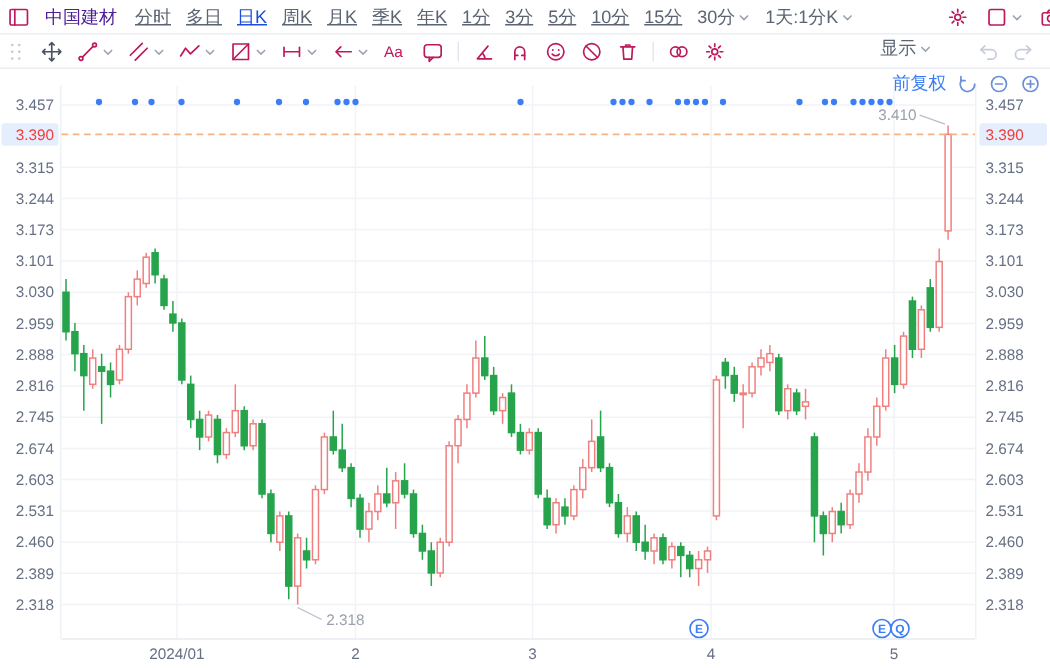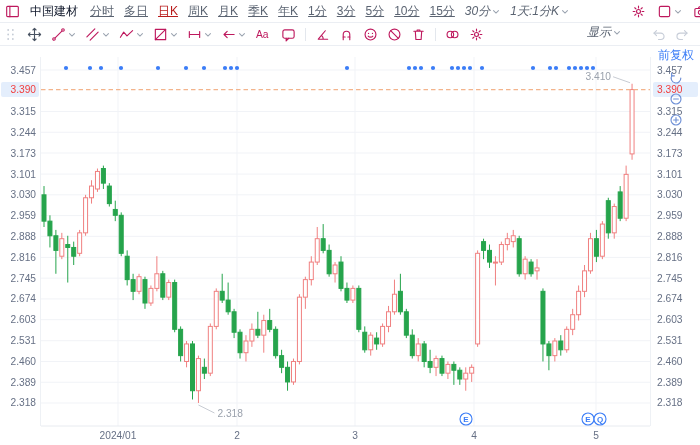--- a/index.html
+++ b/index.html
@@ -1,35 +1,35 @@
 <!DOCTYPE html>
 <html><head>
 <meta charset="utf-8">
 <style>
   html,body{margin:0;padding:0;}
   body{width:700px;height:445px;overflow:hidden;position:relative;background:#fff;
        font-family:"Liberation Sans","DejaVu Sans",sans-serif;-webkit-font-smoothing:antialiased;}
   .row1{position:absolute;top:0;left:0;right:0;height:22px;display:flex;align-items:center;
         gap:10px;padding:0 6px 0 5px;border-bottom:1px solid #ebeef3;font-size:12px;color:#5b6472;white-space:nowrap;}
-  .row1 .symbol{color:#0f172a;margin-right:2px;}
+  .row1 .symbol{color:#4c1d95;margin-right:2px;}
   .tab{cursor:pointer;text-decoration:underline;}
-  .tab.active{color:#b91c1c;}
-  .dd{display:inline-flex;align-items:center;gap:2px;cursor:pointer;font-style:italic;}
+  .tab.active{color:#1d4ed8;}
+  .dd{display:inline-flex;align-items:center;gap:2px;cursor:pointer;}
   .caret{color:#9aa3b0;display:inline-flex;}
   .r1icons{margin-left:auto;display:flex;align-items:center;gap:11px;color:#7d8694;}
   .row2{position:absolute;top:23px;left:0;right:0;height:22px;display:flex;align-items:center;
         gap:9px;padding:0 10px 0 3px;border-bottom:1px solid #ebeef3;color:#8a93a2;}
   .tool{display:inline-flex;align-items:center;gap:1px;cursor:pointer;color:#be185d;}
   .tool.active{color:#495362;}
   .tool.grip{color:#c4cbd5;}
   .vdiv{width:1px;height:13px;background:#e3e7ed;}
   .spacer{flex:1;}
   .tool.dim{color:#c7cdd8;}
   .chartwrap{position:absolute;top:45px;left:0;width:700px;height:400px;}
-  .adjrow{position:absolute;top:2px;right:6px;display:flex;align-items:center;gap:7px;z-index:5;flex-direction:column;}
+  .adjrow{position:absolute;top:2px;right:6px;display:flex;align-items:center;gap:7px;z-index:5;}
   .adjrow .adj{color:#3b7df7;font-size:12px;}
   .adjrow .cicon{color:#6d8fd6;display:inline-flex;cursor:pointer;}
   svg text{font-family:"Liberation Sans","DejaVu Sans",sans-serif;}
   span[data-interactable]{user-select:none;}
 </style>
 </head>
 <body data-interactable="false">
 
 <div class="row1" id="toolbar-main" data-interactable="false">
     <span class="tool" data-interactable="true">

